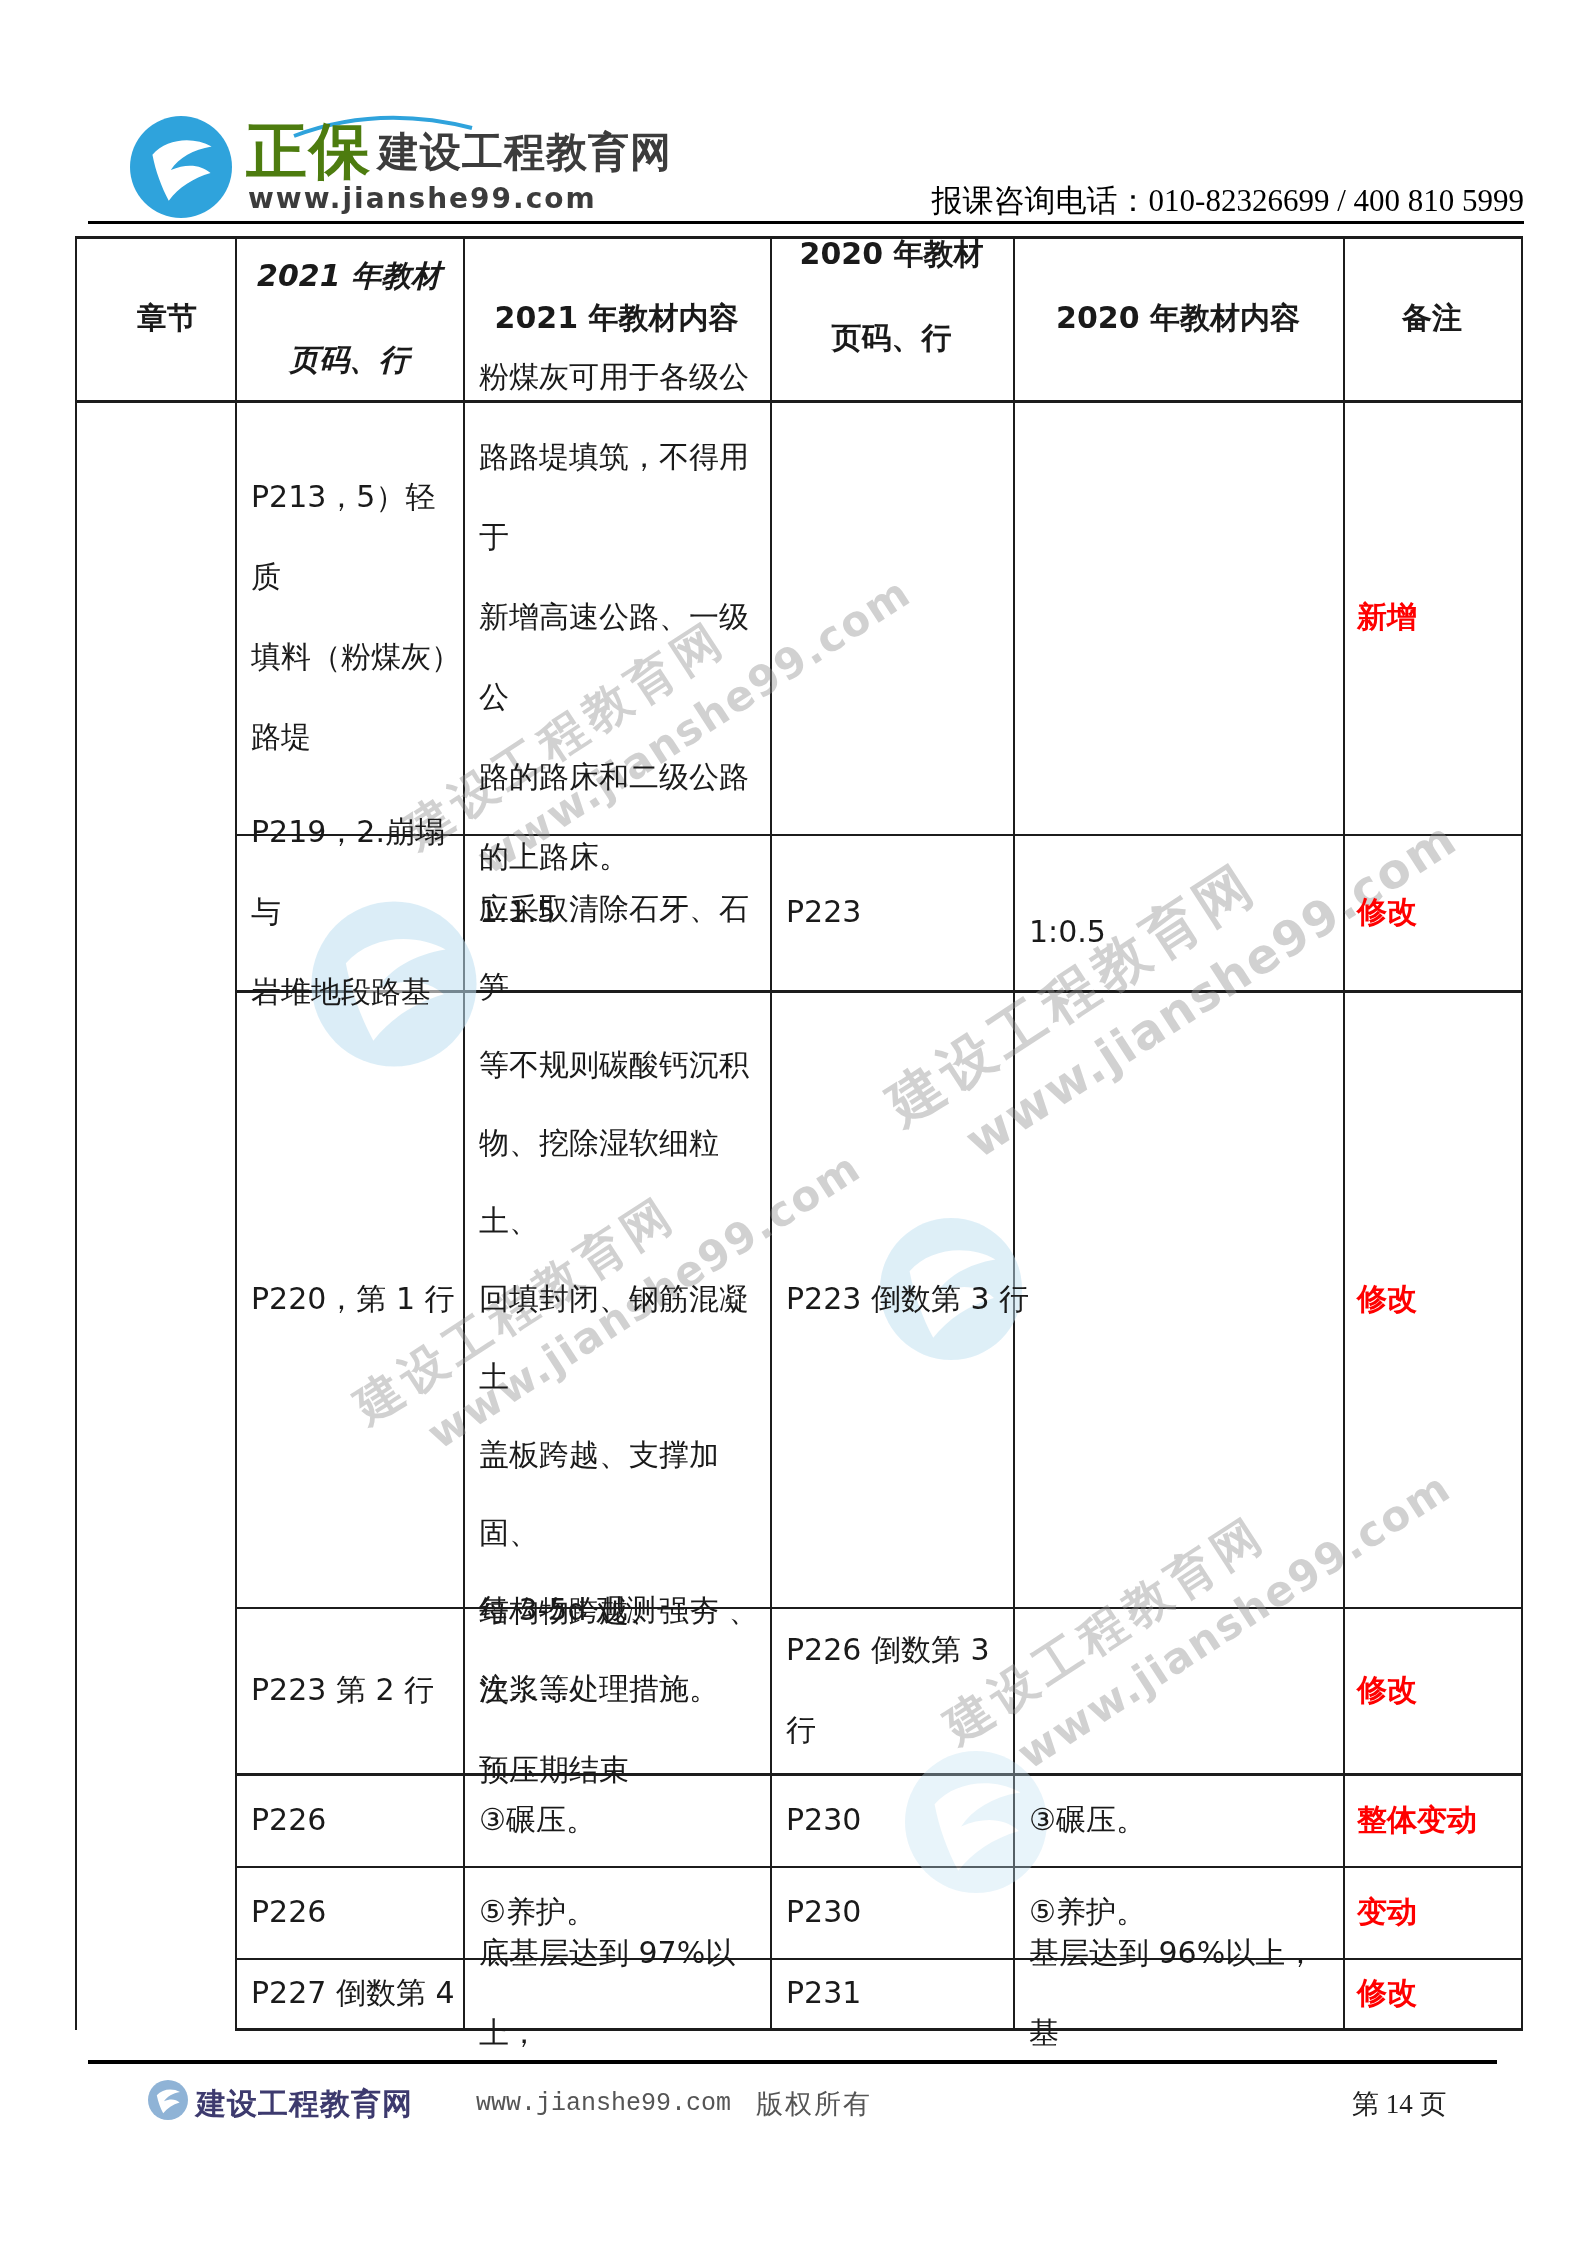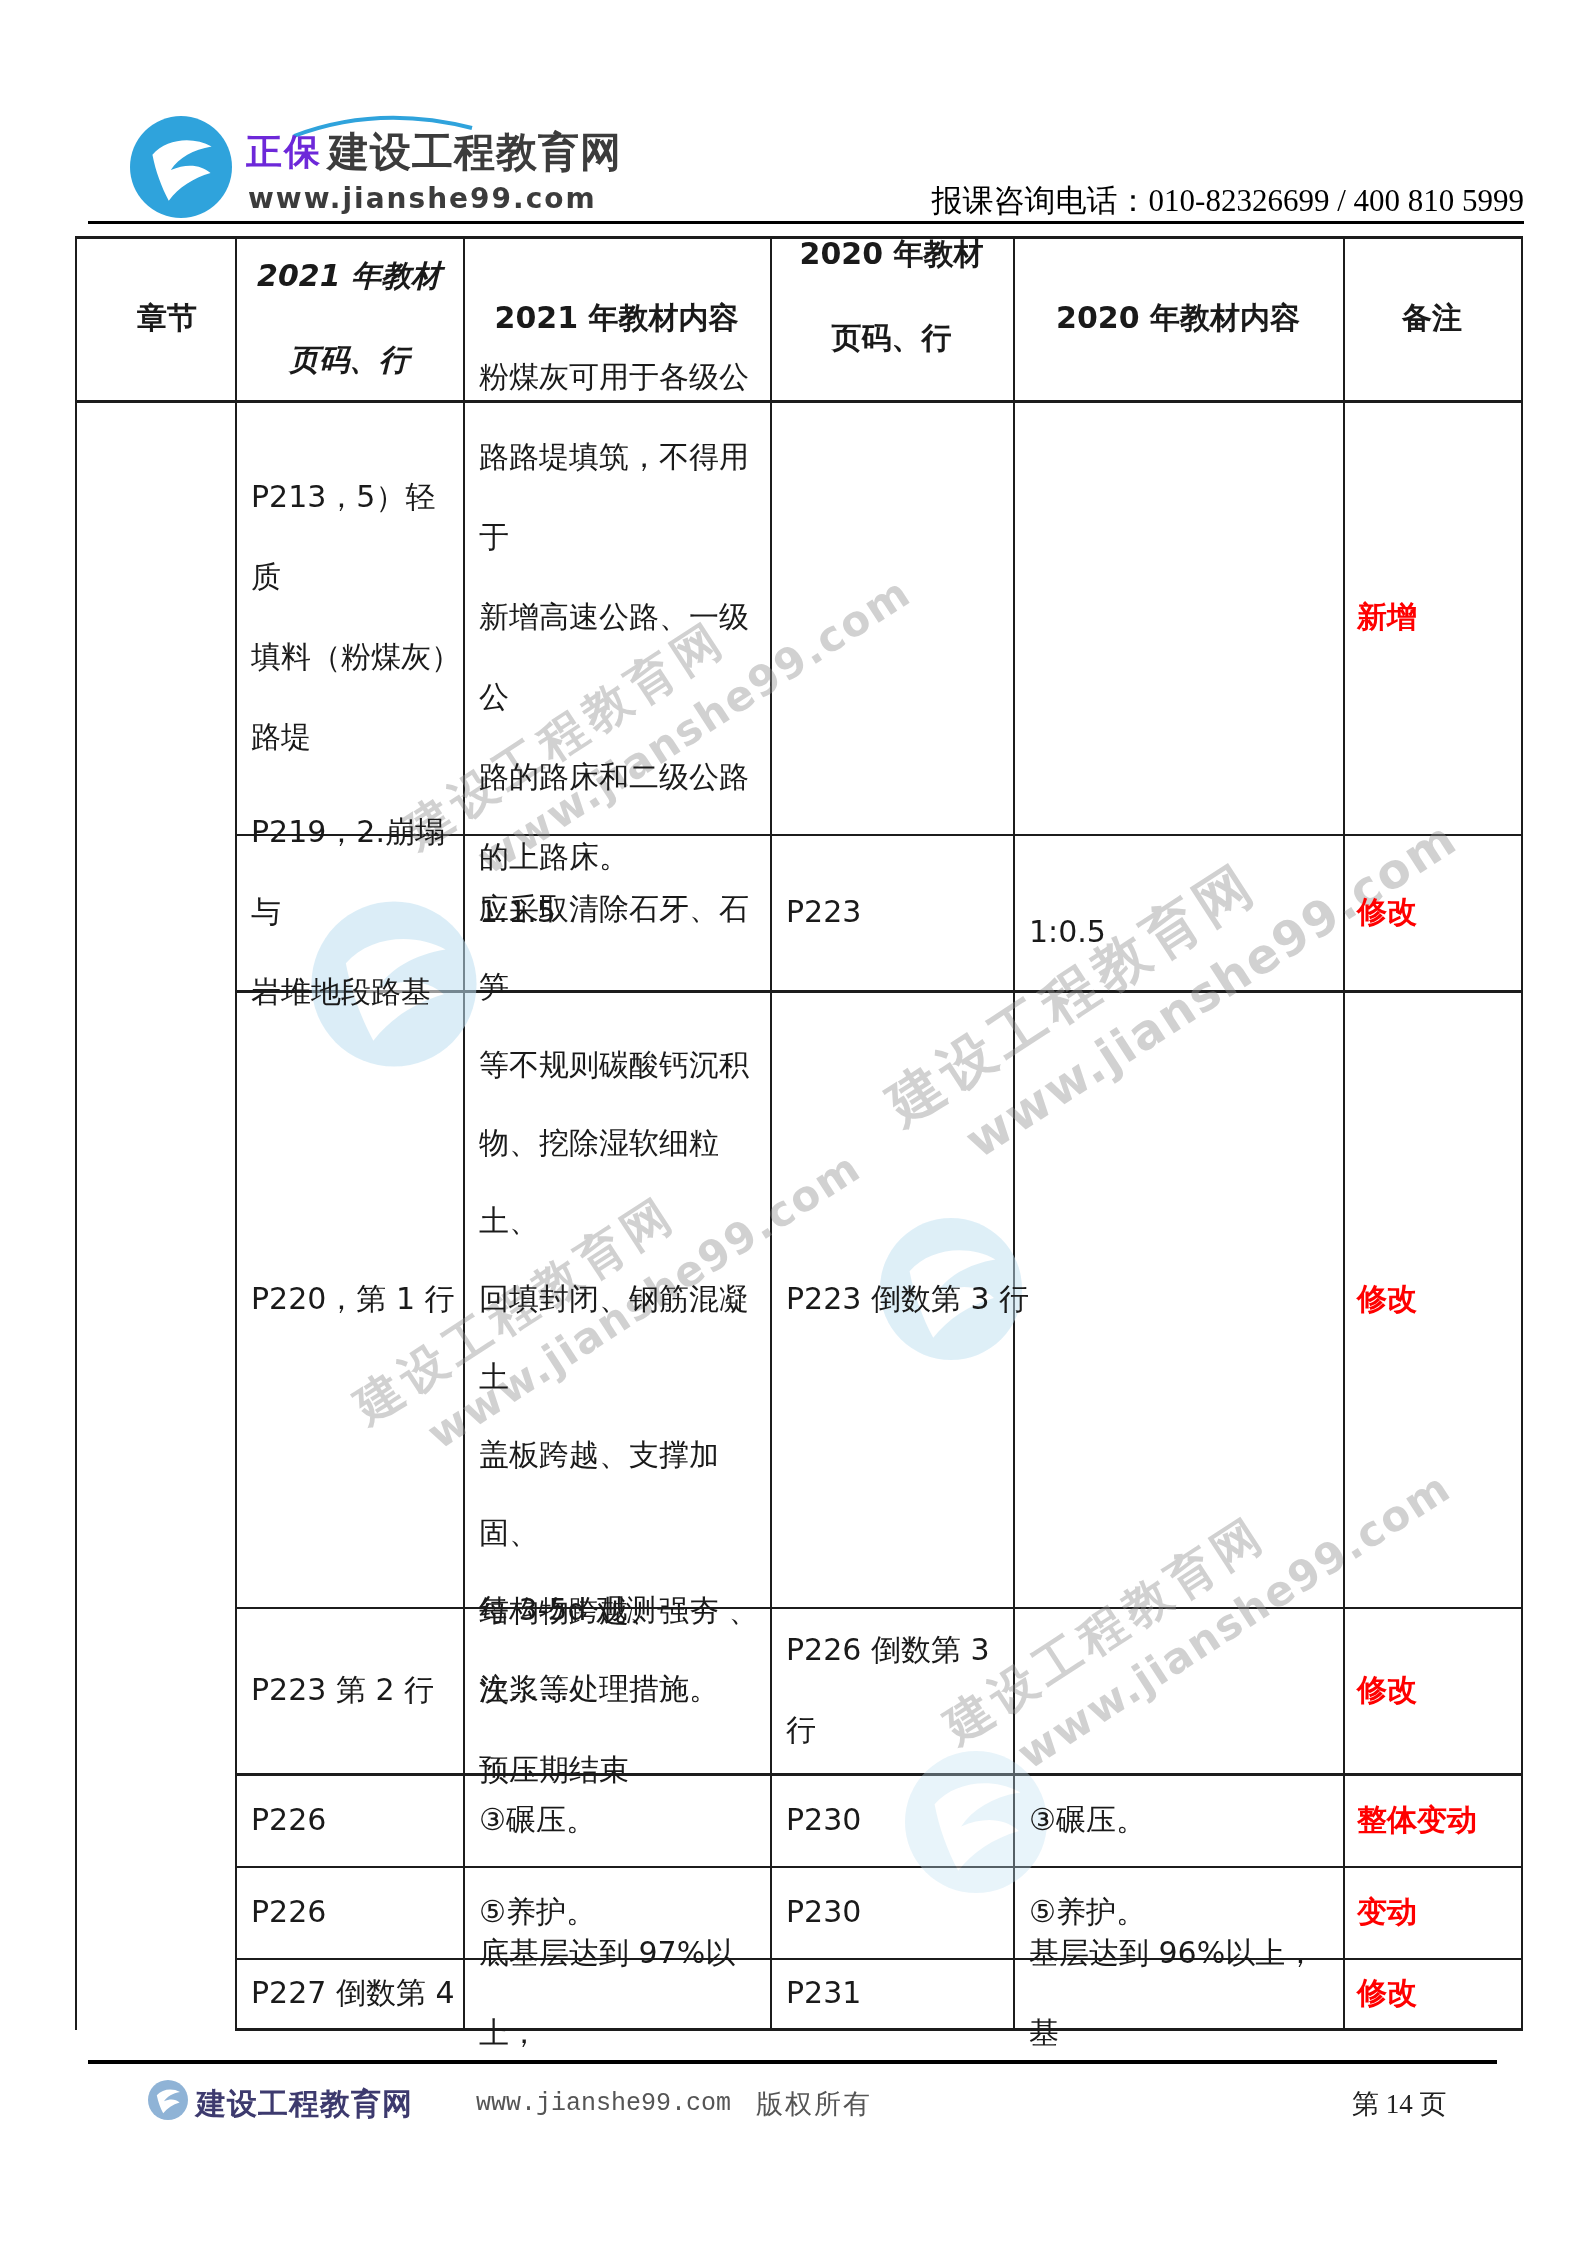--- a/index.html
+++ b/index.html
@@ -8,21 +8,21 @@
     width:1587px;height:2245px;
     background:#ffffff;
     overflow:hidden;
     font-family:"DejaVu Sans","Liberation Sans",sans-serif;
     color:#1a1a1a;
   }
   
   .logo-circle{position:absolute;left:130px;top:116px;width:102px;height:102px;}
   .logo-swoosh-arc{position:absolute;left:292px;top:112px;width:182px;height:26px;}
   .brand-line{position:absolute;left:246px;top:126px;height:52px;display:flex;align-items:center;white-space:nowrap;}
-  .brand-blue{font-size:36px;font-weight:bold;color:#6d28d9;letter-spacing:2px;}
+  .brand-blue{font-size:61px;font-weight:bold;color:#4d7c0f;letter-spacing:2px;}
   .brand-dark{font-size:41px;font-weight:bold;color:#3c3c3c;margin-left:6px;letter-spacing:1px;}
   .brand-tagline{position:absolute;left:248px;top:182px;font-size:28px;font-weight:bold;color:#3c3c3c;letter-spacing:2px;}
   .phone-line{
     position:absolute;right:63px;top:180px;
     font-family:"Liberation Serif","DejaVu Serif",serif;
     font-size:31px;color:#000;white-space:nowrap;
   }
   .rule{position:absolute;background:#000;}
   
   .vline{position:absolute;width:2px;background:#1c1c1c;}

